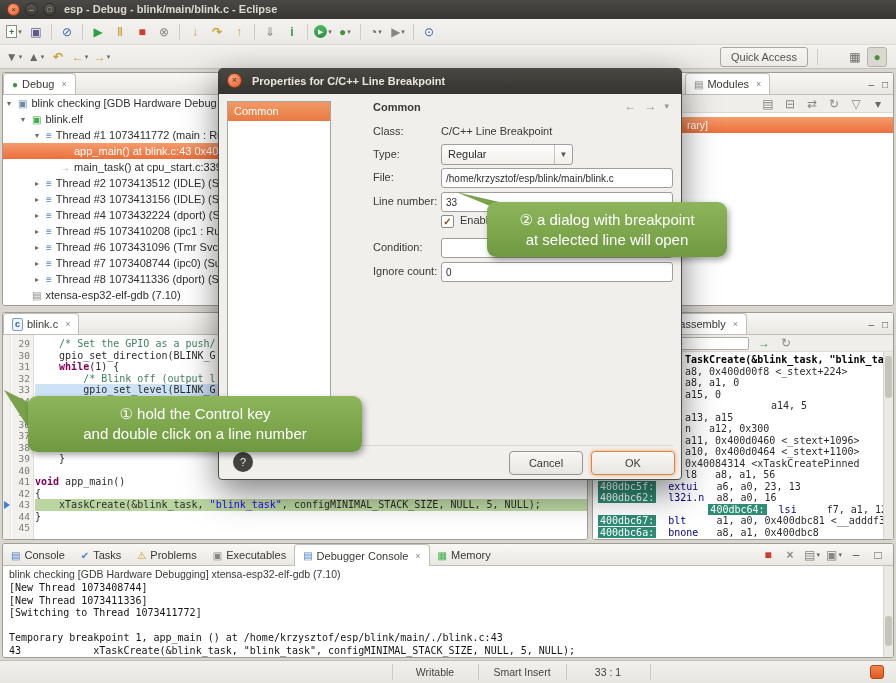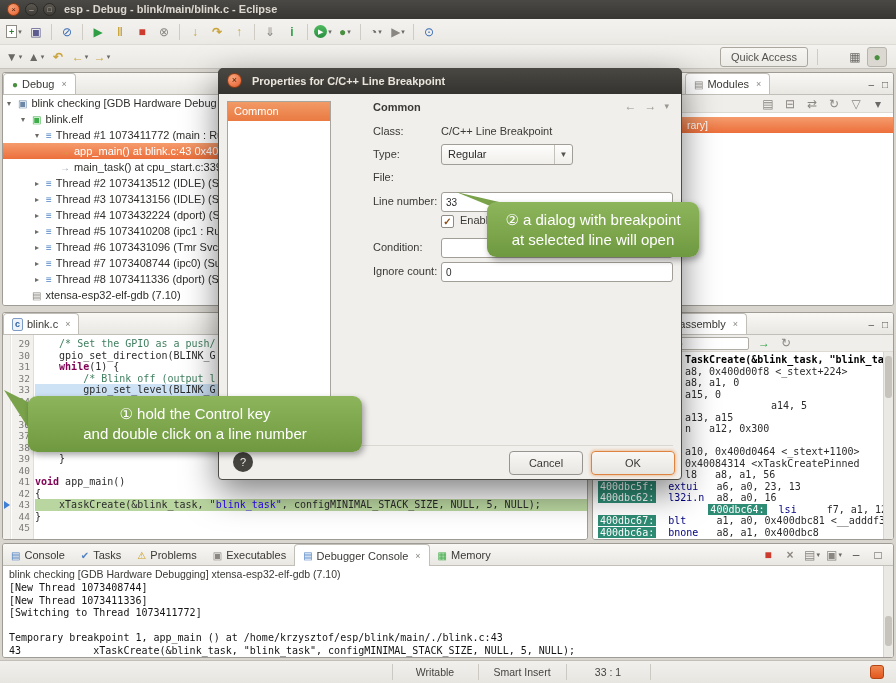--- a/index.html
+++ b/index.html
@@ -111,21 +111,21 @@
   .cblabel{position:absolute;left:241px;top:145px;font-size:11px;color:#3a3935;}
   .dlg-sep{position:absolute;left:8px;right:8px;top:376px;border-top:1px solid #dbd8d2;}
   .dlg-help{position:absolute;left:14px;top:383px;width:20px;height:20px;border-radius:50%;background:#45433e;color:#f1efec;font-size:11px;line-height:20px;text-align:center;}
   .dlg-btn{position:absolute;top:382px;height:24px;background:linear-gradient(#f8f7f5,#e8e6e1);border:1px solid #989590;border-radius:4px;font-family:inherit;font-size:11px;color:#3a3935;}
   #btn-cancel{left:290px;width:74px;}
   #btn-ok{left:372px;width:84px;border:1px solid #dd8540;box-shadow:0 0 3px 1px rgba(230,140,60,.45);}
 
   
   .callout{position:absolute;z-index:31;background:linear-gradient(#8db55c,#6f9940);border-radius:9px;color:#fff;display:flex;flex-direction:column;align-items:center;justify-content:center;font-size:15px;line-height:20px;box-shadow:2px 3px 6px rgba(0,0,0,.35);text-align:center;}
   #callout1{left:28px;top:396px;width:334px;height:56px;}
-  #callout2{left:487px;top:202px;width:212px;height:55px;}
+  #callout2{left:487px;top:202px;width:240px;height:55px;}
   #tails{position:absolute;left:0;top:0;z-index:30;pointer-events:none;}
 </style>
 </head>
 <body>
 
 <div class="screen">
 
   <div class="titlebar">
     <div class="wbtn close">×</div>
     <div class="wbtn min">–</div>
@@ -425,20 +425,21 @@
         </div>
     </div>
     <div class="dis-body" id="dis-rows">
         <div class="drow src" style="top: 2px; padding-left: 92px;">TaskCreate(&amp;blink_task, "blink_tas</div>
         <div class="drow" style="top: 13.5px; padding-left: 92px;">a8, 0x400d00f8 &lt;_stext+224&gt;</div>
         <div class="drow" style="top: 25px; padding-left: 92px;">a8, a1, 0</div>
         <div class="drow" style="top: 36.5px; padding-left: 92px;">a15, 0</div>
         <div class="drow" style="top: 48px; padding-left: 92px; text-align: center;">a14, 5</div>
         <div class="drow" style="top: 59.5px; padding-left: 92px;">a13, a15</div>
         <div class="drow" style="top: 71px; padding-left: 92px;">n   a12, 0x300</div>
+        <div class="drow" style="top: 82.5px; padding-left: 92px;">a11, 0x400d0460 &lt;_stext+1096&gt;</div>
         <div class="drow" style="top: 94px; padding-left: 92px;">a10, 0x400d0464 &lt;_stext+1100&gt;</div>
         <div class="drow" style="top: 105.5px; padding-left: 92px;">0x40084314 &lt;xTaskCreatePinned</div>
         <div class="drow" style="top: 117px; padding-left: 92px;">l8   a8, a1, 56</div>
         <div class="drow" style="top: 128.5px; padding-left: 5px;"><span class="daddr">400dbc5f:</span><span class="dinstr">  extui   </span><span class="dops">a6, a0, 23, 13</span></div>
         <div class="drow" style="top: 140px; padding-left: 5px;"><span class="daddr">400dbc62:</span><span class="dinstr">  l32i.n  </span><span class="dops">a8, a0, 16</span></div>
         <div class="drow" style="top: 151.5px; padding-left: 14px; text-align: right;"><span class="daddr">400dbc64:</span><span class="dinstr">  lsi     </span><span class="dops">f7, a1, 128</span></div>
         <div class="drow" style="top: 163px; padding-left: 5px;"><span class="daddr">400dbc67:</span><span class="dinstr">  blt     </span><span class="dops">a1, a0, 0x400dbc81 &lt;__adddf3</span></div>
         <div class="drow" style="top: 174.5px; padding-left: 5px;"><span class="daddr">400dbc6a:</span><span class="dinstr">  bnone   </span><span class="dops">a8, a1, 0x400dbc8</span></div>
       </div>
     <div class="vscroll" style="right:0;top:39px;bottom:0;">
@@ -543,20 +544,21 @@
     <div class="flabel" style="top:56px">Class:</div>
     <div class="fvalue" style="top:56px">C/C++ Line Breakpoint</div>
 
     <div class="flabel" style="top:79px">Type:</div>
     <div class="dlg-select">
       <span>Regular</span>
       <span class="selarrow">▼</span>
     </div>
 
     <div class="flabel" style="top:102px">File:</div>
+    <input class="finput" style="top: 99px;" value="/home/krzysztof/esp/blink/main/blink.c">
 
     <div class="flabel" style="top:126px">Line number:</div>
     <input class="finput" style="top: 123px;" value="33">
 
     <div class="cbox">✓</div>
     <div class="cblabel">Enabled</div>
 
     <div class="flabel" style="top:172px">Condition:</div>
     <input class="finput" style="top: 169px;" value="">
 

